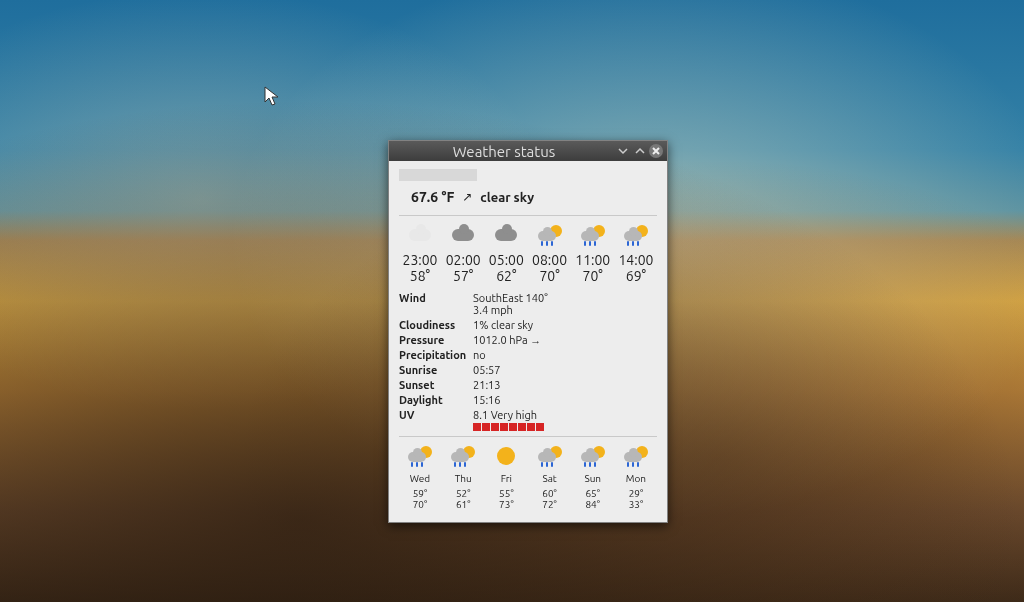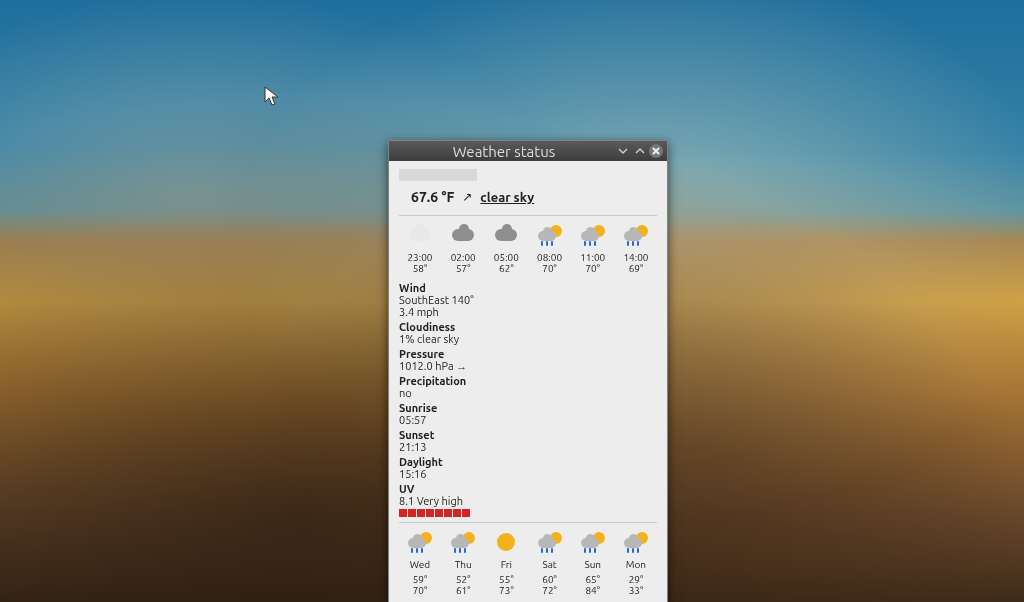--- a/index.html
+++ b/index.html
@@ -49,32 +49,32 @@
     .close-btn svg { stroke: #eee; stroke-width: 2; }
 
     .body { padding: 8px 10px 12px; }
     .locbar { height: 12px; width: 78px; background: #d8d8d8; margin-bottom: 8px; }
 
     .current {
       display: flex; align-items: center; gap: 8px; margin-bottom: 10px; padding-left: 4px;
     }
     .current .temp { font-weight: bold; font-size: 14px; }
     .current .arrow { font-size: 12px; }
-    .current .desc { font-weight: bold; font-size: 13px; text-decoration: underline; }
+    .current .desc { font-weight: bold; font-size: 13px; }
 
     .forecast-row { display: flex; justify-content: space-between; margin-bottom: 6px; }
-    .fc { width: 42px; text-align: center; font-size: 10px; }
+    .fc { width: 42px; text-align: center; font-size: 14px; }
     .fc .icon-slot { height: 26px; display:flex; align-items:center; justify-content:center; }
     .fc .t1 { margin-top: 4px; }
     .fc .t2 { }
 
     .hr { border: none; border-top: 1px solid #c9c9c9; margin: 4px 0 6px; }
 
     .details { font-size: 11px; }
-    .drow { display: flex; padding: 1.5px 0; flex-direction: column; }
+    .drow { display: flex; padding: 1.5px 0; }
     .drow .k { width: 74px; font-weight: bold; }
     .drow .v { flex: 1; }
     .uv-squares { display:flex; gap:1px; margin-top:2px; }
     .uv-squares span { width:8px; height:8px; background:#d62424; }
 
     .daily-row { display: flex; justify-content: space-between; margin-top: 4px; }
     .daily { width: 42px; text-align: center; font-size: 10px; }
     .daily .icon-slot { height: 26px; display:flex; align-items:center; justify-content:center; }
     .daily .day { margin-top: 4px; }
     .daily .lo { margin-top: 4px; }

